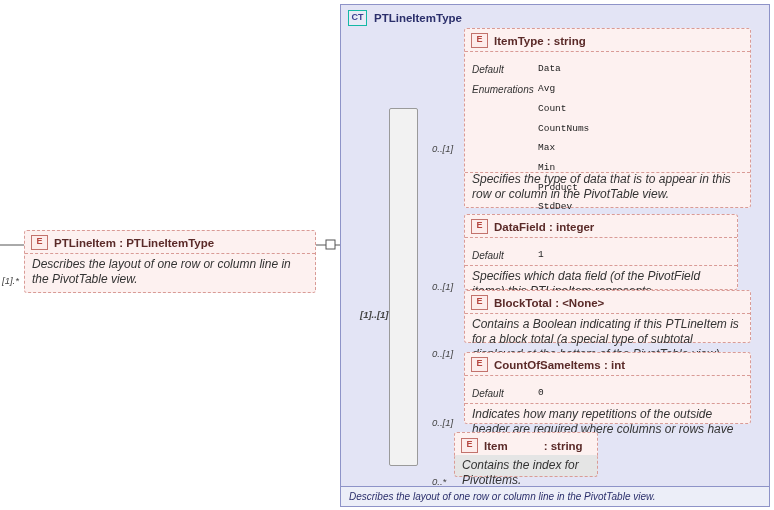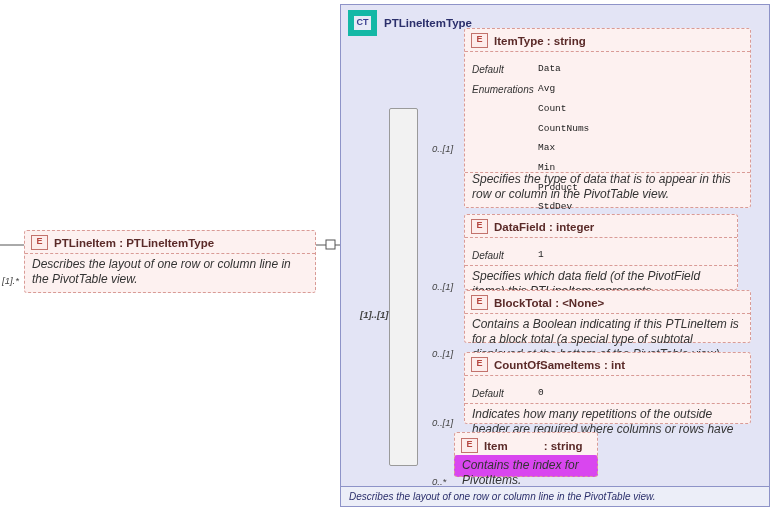--- a/index.html
+++ b/index.html
@@ -43,21 +43,21 @@
     color: #b4453f;
     font-size: 9px;
     font-weight: bold;
     line-height: 11px;
     text-align: center;
     margin-right: 6px;
     flex: none;
   }
   .icon-ct {
     width: 17px; height: 14px;
-    border: 6px solid #14b8a6;
+    border: 1px solid #14b8a6;
     background: #e8eaf6;
     color: #3a3f8f;
     font-size: 9px;
     font-weight: bold;
     line-height: 12px;
     text-align: center;
     margin-right: 7px;
     flex: none;
   }
   .elem-name {
@@ -298,18 +298,18 @@
   </div>
   <div class="abs mult" style="left:432px; top:382px;">0..[1]</div>
 
   <div class="abs elem-box dashed" style="left:454px; top:432px; width:144px; height:32px; background:#fdf1f0;">
     <div class="elem-header" style="padding:5px 6px;">
       <span class="icon-e">E</span>
       <span class="elem-name">Item</span>
       <span class="elem-name" style="margin-left:36px;">: string</span>
     </div>
   </div>
-  <div class="abs elem-box dashed" style="left:454px; top:455px; width:144px; height:22px; border-top:none; background:#d946ef;">
+  <div class="abs elem-box dashed" style="left:454px; top:455px; width:144px; height:22px; border-top:none; background:#e5e5e5;">
     <div class="elem-desc" style="padding:3px 7px;">Contains the index for PivotItems.</div>
   </div>
   <div class="abs mult" style="left:432px; top:441px;">0..*</div>
 
 </div>
 
 </body></html>

